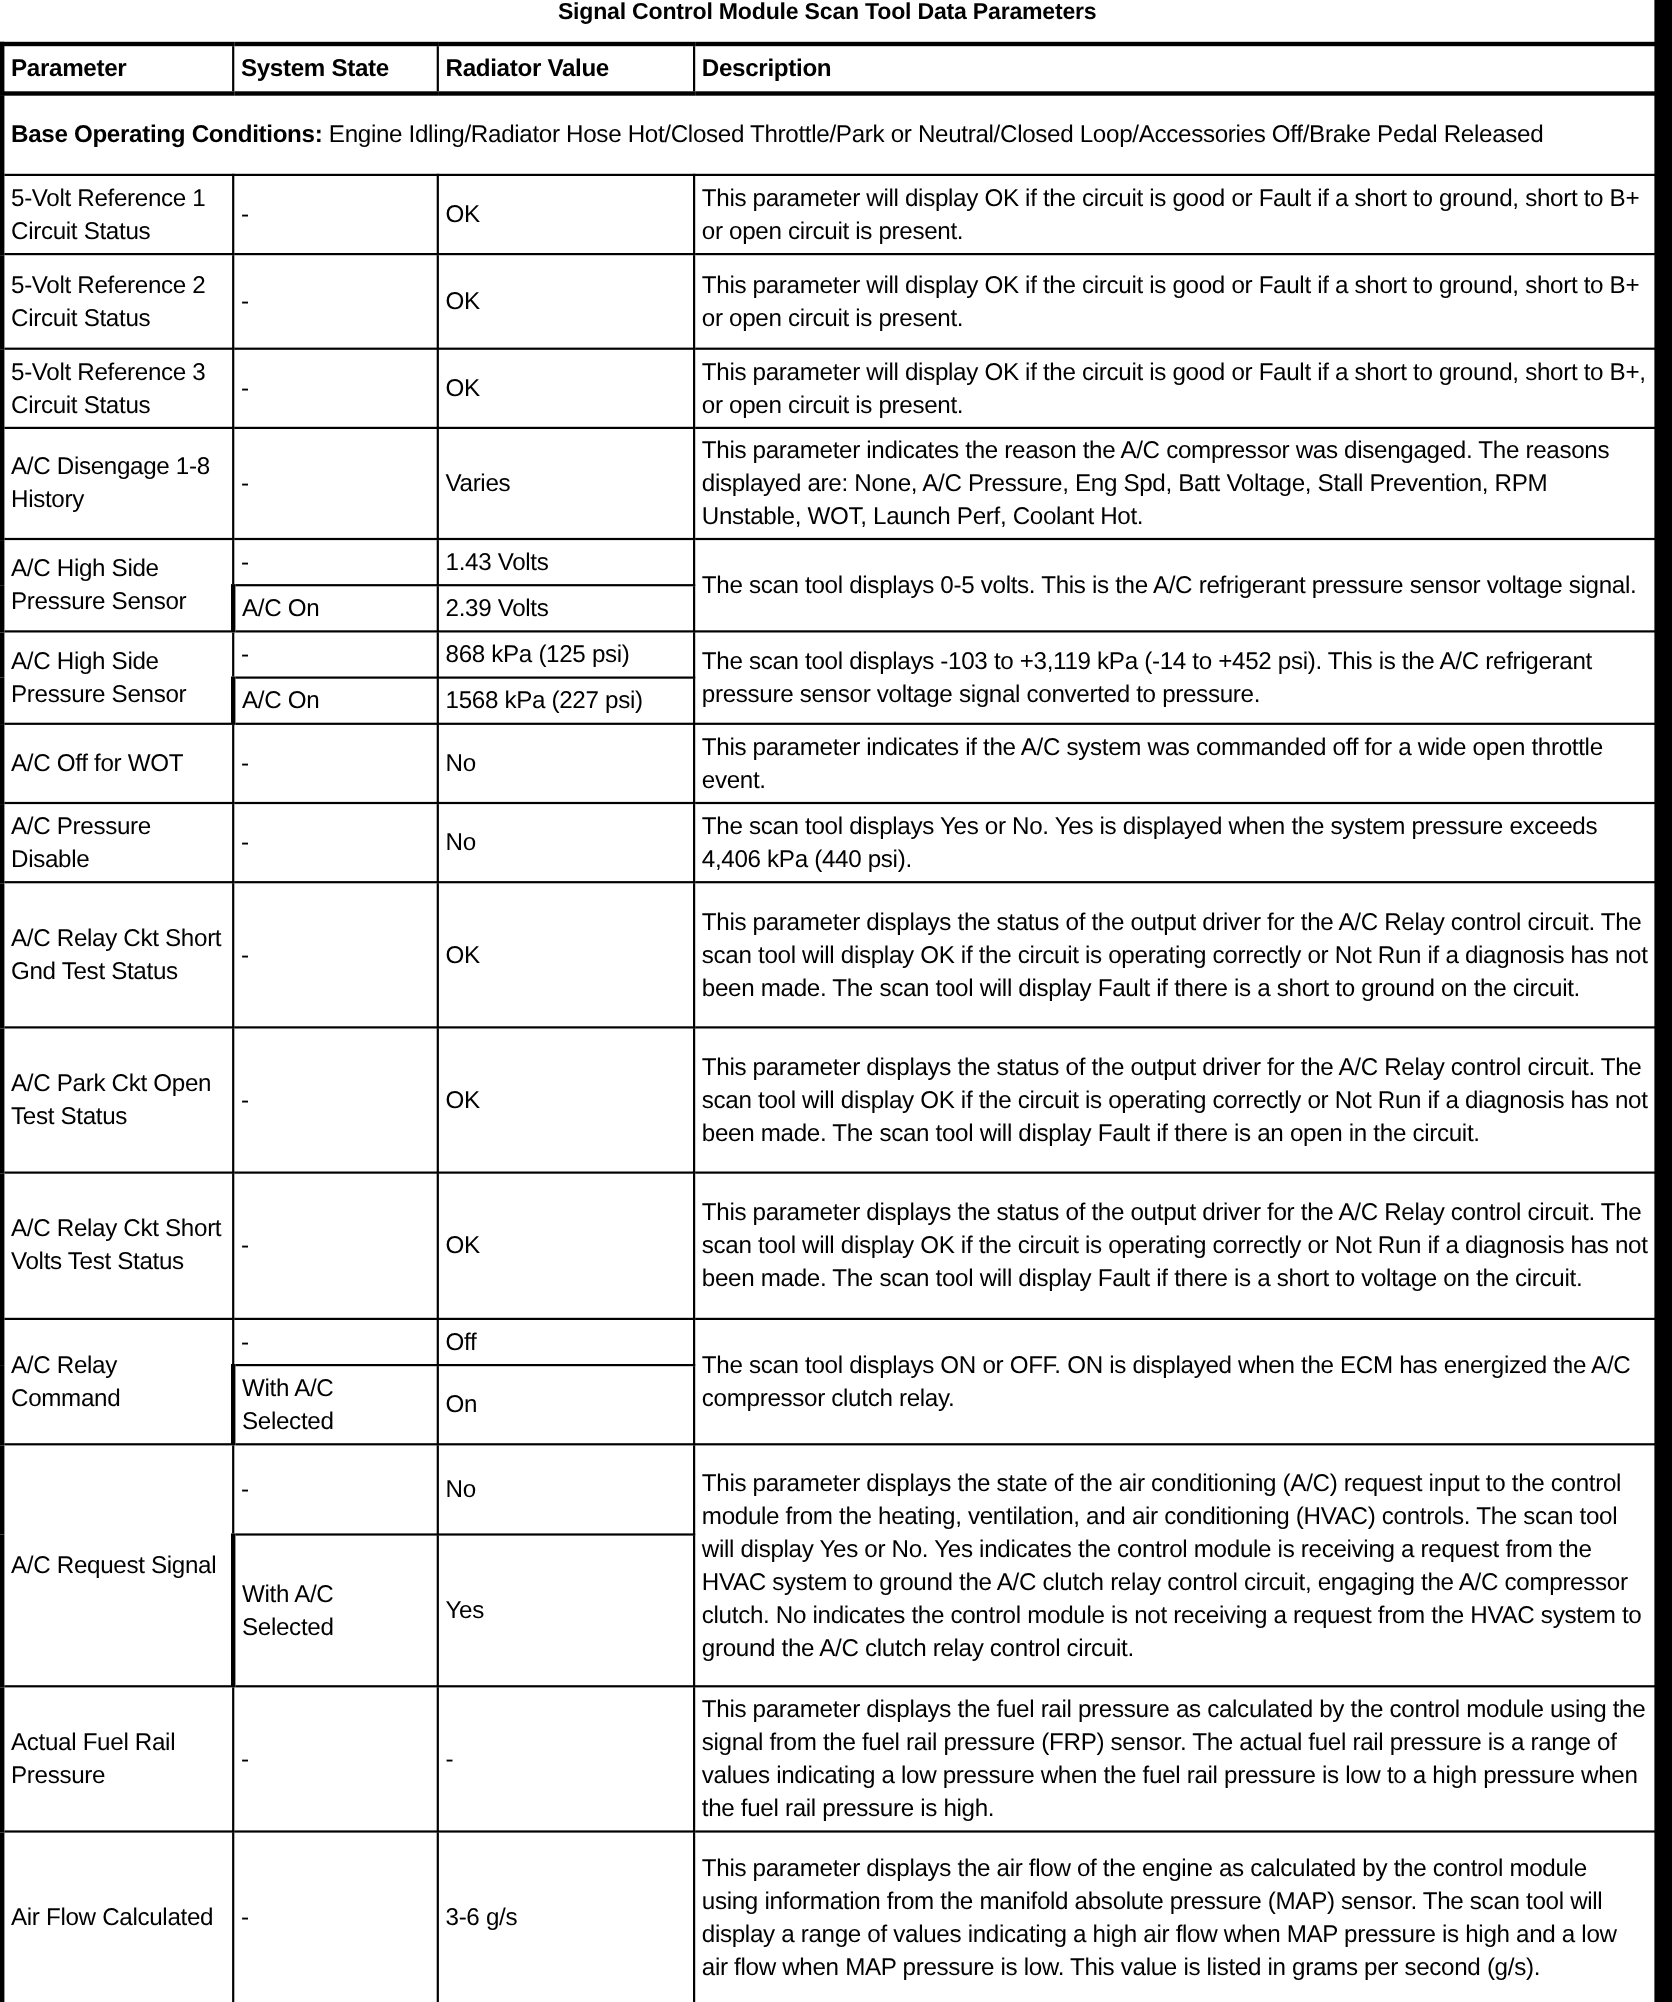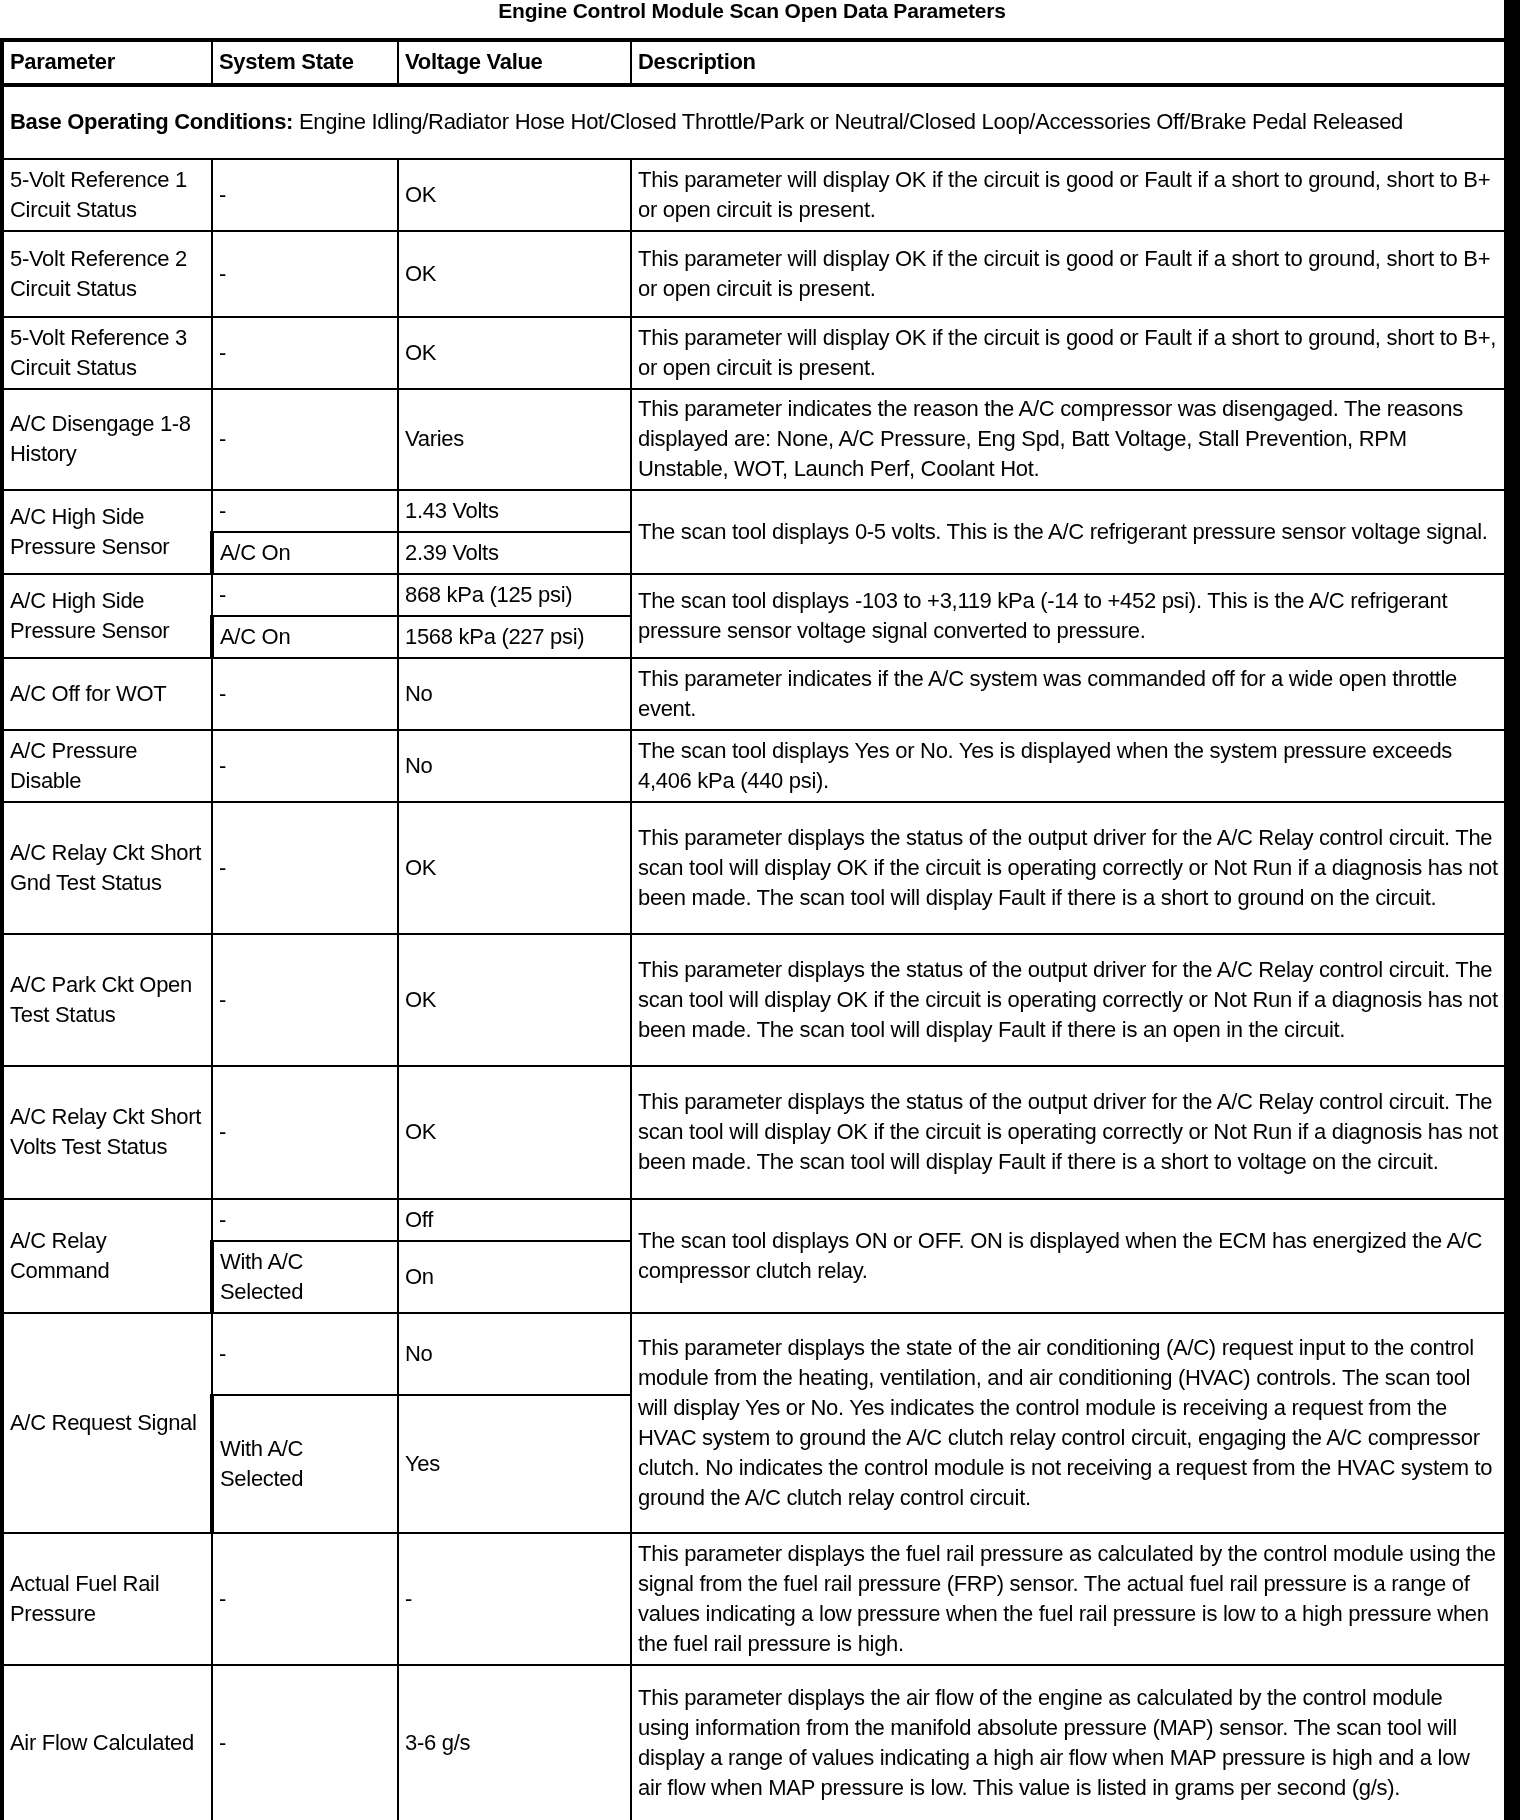--- a/index.html
+++ b/index.html
@@ -15,34 +15,34 @@
   table.scan th { font-weight:bold; height:36px; border-top:4px solid #000; border-bottom:4px solid #000; }
   table.scan th.center { }
   table.scan tr.last td { border-bottom:4px solid #d946ef; }
   table.scan td:first-child, table.scan th:first-child { border-left:4px solid #000; }
   .bold { font-weight:bold; }
   .sub td { line-height:28px; }
 </style>
 </head>
 <body>
 
-<div class="title">Engine Control Module Scan Open Data Parameters</div>
+<div class="title">Signal Control Module Scan Tool Data Parameters</div>
 
 <table class="scan">
   <colgroup>
     <col style="width:210px">
     <col style="width:186px">
     <col style="width:233px">
     <col style="width:875px">
   </colgroup>
   <thead>
     <tr>
       <th class="center">Parameter</th>
       <th>System State</th>
-      <th>Voltage Value</th>
+      <th>Radiator Value</th>
       <th class="center">Description</th>
     </tr>
   </thead>
   <tbody>
     <tr>
       <td colspan="4" style="height:66px; vertical-align:middle;margin-left:16px;"><span class="bold">Base Operating Conditions:</span><span> Engine Idling/Radiator Hose Hot/Closed Throttle/Park or Neutral/Closed Loop/Accessories Off/Brake Pedal Released</span></td>
     </tr>
 
     <tr style="height:72px">
       <td>5-Volt Reference 1 Circuit Status</td>

